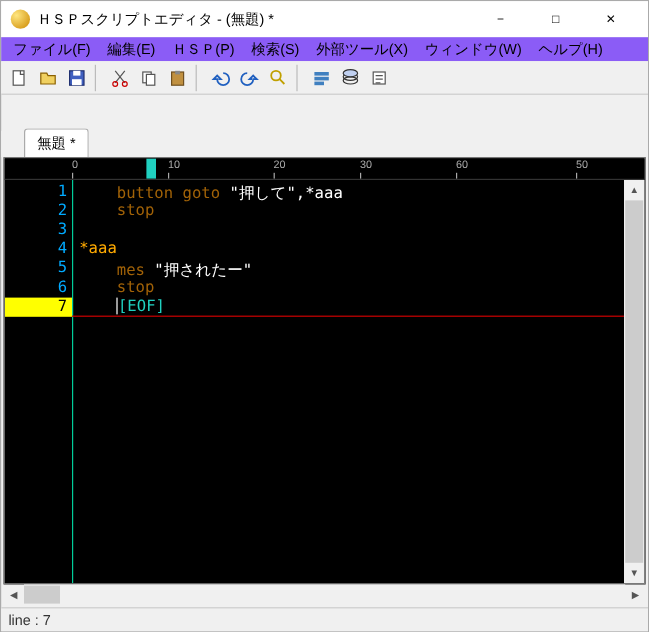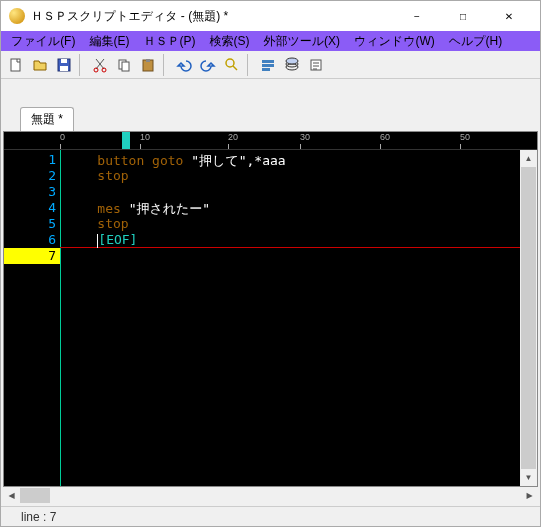--- a/index.html
+++ b/index.html
@@ -37,21 +37,21 @@
 .red-line { border-bottom: 1px solid #cc0000; }
 .cursor-caret { display: inline-block; width: 1px; height: 14px; background: #fff; vertical-align: middle; }
 .vscroll { width: 17px; background: #f0f0f0; display: flex; flex-direction: column; }
 .vscroll-btn { height: 17px; background: #f0f0f0; display:flex; align-items:center; justify-content:center; font-size:8px; color:#555;}
 .vscroll-track { flex: 1; background: #f0f0f0; position: relative; }
 .vscroll-thumb { position: absolute; top: 0; left: 1px; right: 1px; height: 100%; background: #ccc; }
 .hscroll { height: 17px; background: #f0f0f0; display: flex; margin: 0 2px 2px 2px; }
 .hscroll-btn { width: 17px; background: #f0f0f0; display:flex;align-items:center;justify-content:center;font-size:8px;color:#555;}
 .hscroll-track { flex: 1; background: #f0f0f0; position: relative; }
 .hscroll-thumb { position: absolute; left: 0; top: 1px; bottom: 1px; width: 30px; background: #ccc; }
-.statusbar { height: 20px; background: #f0f0f0; border-top: 1px solid #ccc; display: flex; align-items: center; padding: 0 20px; font-size: 12px; color: #333; }
+.statusbar { height: 20px; background: #f0f0f0; border-top: 1px solid #ccc; display: flex; align-items: center; padding: 0 6px; font-size: 12px; color: #333; }
 </style>
 </head>
 <body>
 
 <div class="window">
 
   <div class="titlebar">
     <div class="titlebar-icon"></div>
     <div class="titlebar-text">ＨＳＰスクリプトエディタ - (無題) *</div>
     <div class="win-controls">
@@ -155,37 +155,38 @@
   </div>
 
   <div class="editor-wrap">
     <div class="ruler">
       <div class="ruler-cursor"></div>
       <div class="ruler-tick" style="left:56px">0</div>
       <div class="ruler-tick" style="left:136px">10</div>
       <div class="ruler-tick" style="left:224px">20</div>
       <div class="ruler-tick" style="left:296px">30</div>
       <div class="ruler-tick" style="left:376px">60</div>
-      <div class="ruler-tick" style="left:456px">50</div>
+      <div class="ruler-tick" style="left:476px">50</div>
     </div>
     <div class="editor-body">
       <div class="gutter">
         <div class="gutter-line">1</div>
         <div class="gutter-line">2</div>
         <div class="gutter-line">3</div>
         <div class="gutter-line">4</div>
         <div class="gutter-line">5</div>
         <div class="gutter-line">6</div>
         <div class="gutter-line gut-hl">7</div>
       </div>
       <div class="code-area">
         <div class="vline"></div>
         <div class="code-line"><span>    </span><span class="tok-kw">button</span><span> </span><span class="tok-kw">goto</span><span> </span><span class="tok-str">"押して"</span><span>,*aaa</span></div>
         <div class="code-line"><span>    </span><span class="tok-kw">stop</span></div>
         <div class="code-line"></div>
+        <div class="code-line"><span class="tok-label">*aaa</span></div>
         <div class="code-line"><span>    </span><span class="tok-kw">mes</span><span> </span><span class="tok-str">"押されたー"</span></div>
         <div class="code-line"><span>    </span><span class="tok-kw">stop</span></div>
         <div class="code-line red-line"><span>    </span><span class="cursor-caret"></span><span class="tok-eof">[EOF]</span></div>
       </div>
       <div class="vscroll">
         <div class="vscroll-btn">▲</div>
         <div class="vscroll-track">
             <div class="vscroll-thumb"></div>
           </div>
         <div class="vscroll-btn">▼</div>

